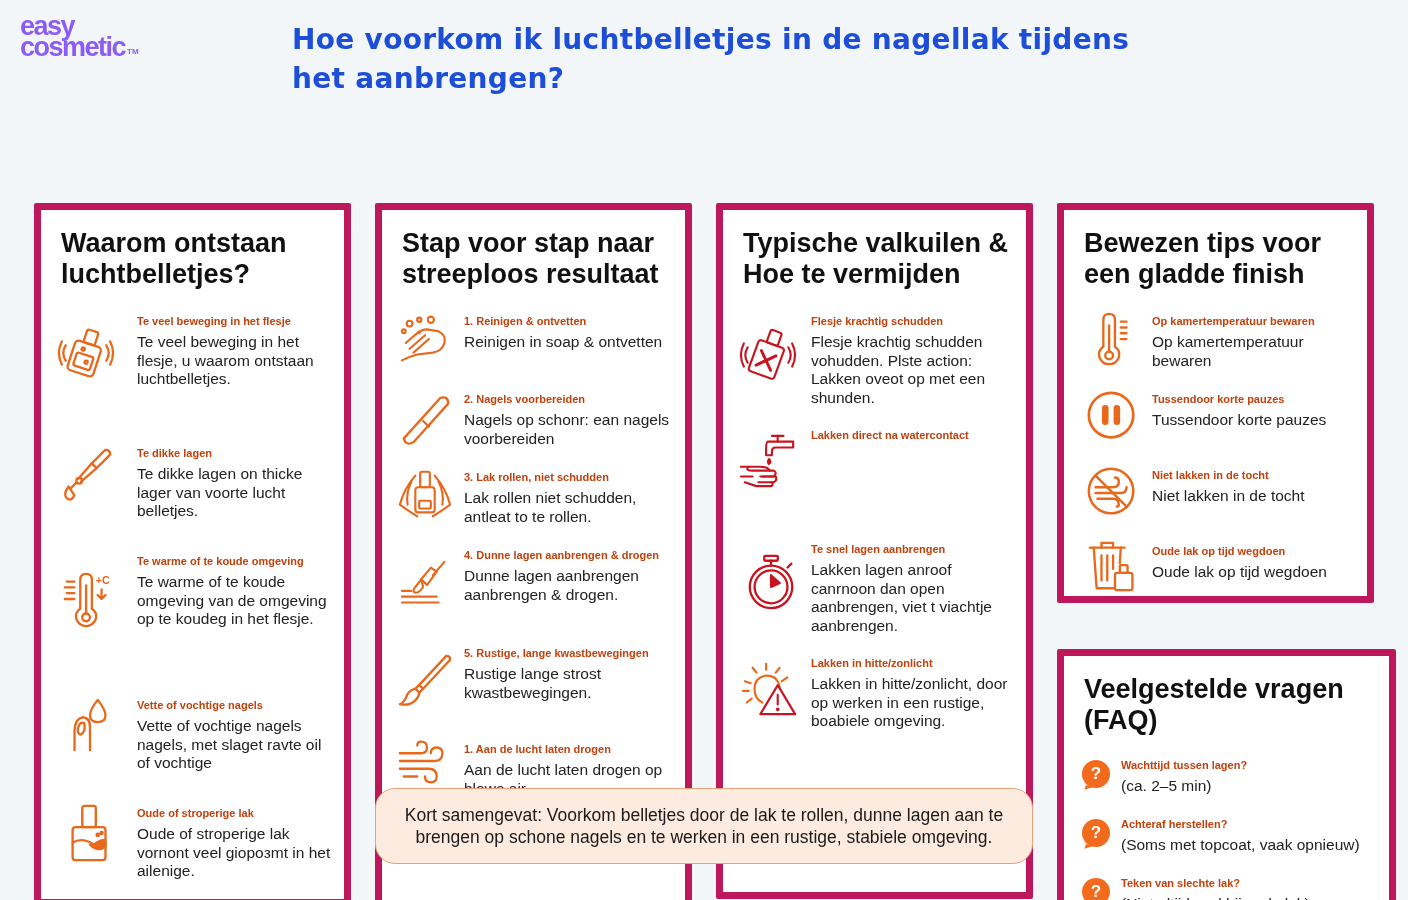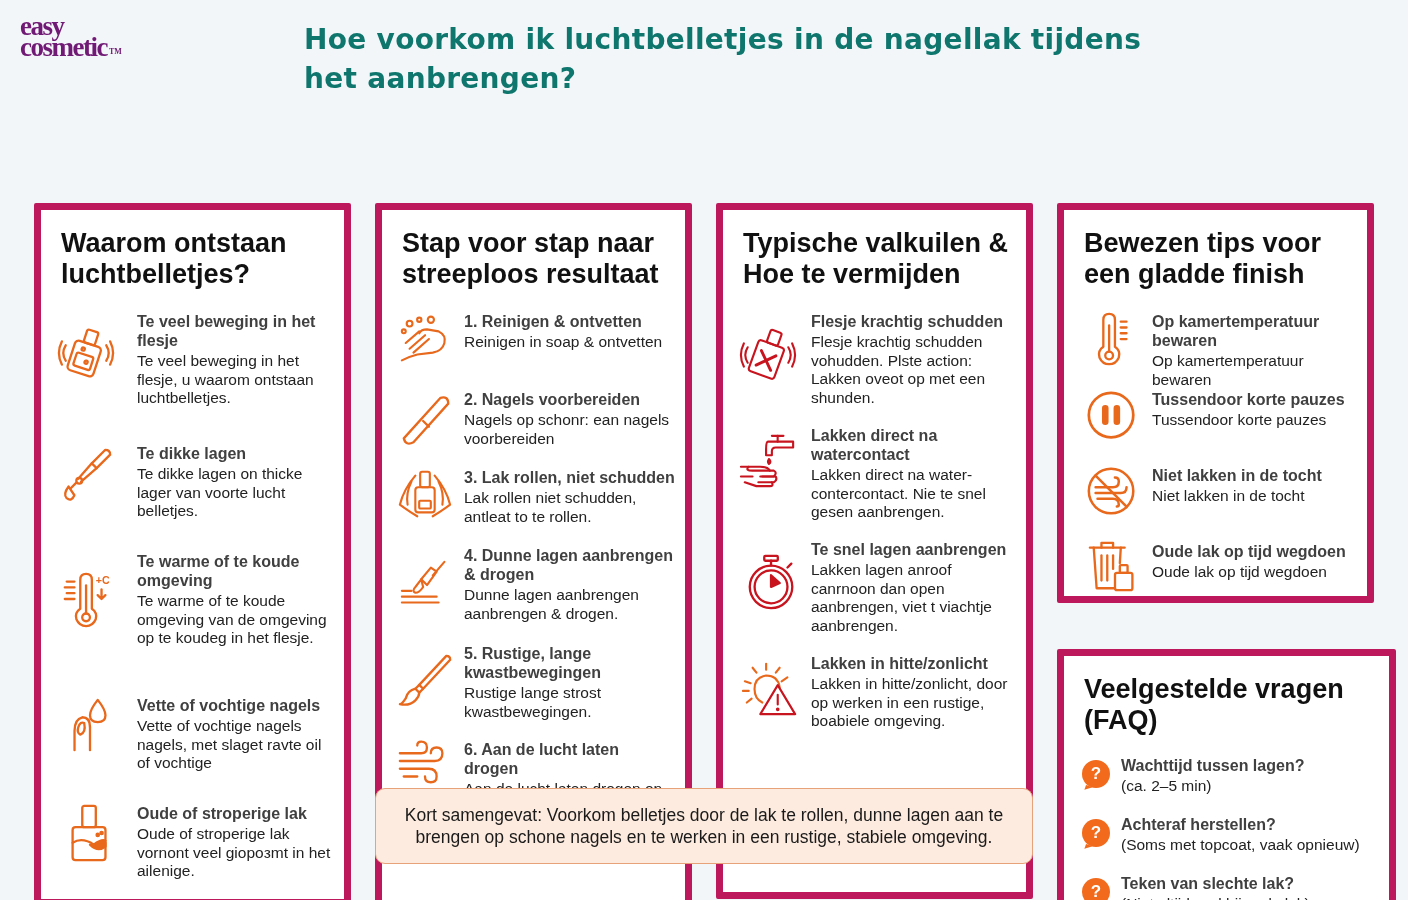--- a/index.html
+++ b/index.html
@@ -5,57 +5,57 @@
   * { box-sizing: border-box; margin: 0; padding: 0; }
   html, body { width: 1408px; height: 900px; overflow: hidden; }
   body {
     background: #f3f6f9;
     font-family: "Liberation Sans", sans-serif;
     color: #111;
     position: relative;
   }
   .logo {
     position: absolute; left: 20px; top: 16px;
-    font-family: Liberation Serif, serif;
+    font-family: Liberation Sans, sans-serif;
     font-weight: bold; line-height: 21px; letter-spacing: -1.5px;
-    color: #701a75;
+    color: #8b5cf6;
   }
   .logo .l1 { font-size: 27px; display: block; }
   .logo .l2 { font-size: 27px; display: block; }
   .logo .tm { font-size: 8px; letter-spacing: 0; vertical-align: top; margin-left: 2px; position: relative; top: 4px; }
   .page-title {
-    position: absolute; left: 304px; top: 20px; width: 900px;
+    position: absolute; left: 292px; top: 20px; width: 900px;
     font-family: "DejaVu Sans", sans-serif; font-weight: bold;
-    font-size: 28px; line-height: 39px; letter-spacing: 0.3px; color: #0f766e;
+    font-size: 28px; line-height: 39px; letter-spacing: 0.3px; color: #1d4ed8;
   }
   .card {
     position: absolute; background: #fff;
     border: 7px solid #be185d; border-radius: 2px; margin-top: 41px;
   }
   .card h2 {
     position: absolute; left: 20px; top: 18px;
     font-size: 27px; line-height: 31px; font-weight: bold; color: #111;
   }
   .item { position: absolute; left: 0; right: 0; }
   .item .icon { position: absolute; width: 58px; height: 58px; }
   .item .icon svg { width: 100%; height: 100%; }
   .item .txt { position: absolute; left: 96px; right: 8px; }
   .item .t {
-    font-size: 16px; font-weight: bold; line-height: 19px; color: #404040;
+    font-size: 11px; font-weight: bold; line-height: 19px; color: #c2410c;
   }
   .item .d {
     font-size: 15.5px; line-height: 18.5px; color: #222; margin-top: 2px;
   }
   .c2 .item .txt { left: 82px; }
   .c3 .item .txt { left: 88px; }
   .c4 .item .txt { left: 88px; }
   .c5 .item .txt { left: 57px; }
   .summary {
     position: absolute; left: 375px; top: 788px; width: 658px; height: 76px;
-    background: #fdebdf; border: 1.5px solid #e8a27a; border-radius: 10px;
+    background: #fdebdf; border: 1.5px solid #e8a27a; border-radius: 20px;
     display: flex; align-items: center; justify-content: center; text-align: center;
     font-size: 17.5px; line-height: 22px; color: #1a1a1a; padding: 0 18px;
   }
   .faq-icon {
     position: absolute; left: 18px; width: 28px; height: 28px;
     background: #f26a1b; border-radius: 50%; color: #fff;
     font-weight: bold; font-size: 17px; text-align: center; line-height: 28px;
   }
   .faq-icon:after {
     content: ""; position: absolute; left: 3px; bottom: -3px;
@@ -255,21 +255,21 @@
   <div class="item" style="top:530px;">
     <span class="icon" style="left:14px; top:-8px;">
       <svg viewBox="0 0 60 60" fill="none" stroke="#e8681c" stroke-width="2.4" stroke-linecap="round" stroke-linejoin="round">
         <path d="M4 30 H40 Q48 30 48 22 Q48 16 42 16 Q36 16 36 22"></path>
           <path d="M4 22 H26 Q32 22 32 16 Q32 10 26 10 Q22 10 22 14"></path>
         <path d="M4 38 H34 Q42 38 42 46 Q42 52 36 52 Q30 52 30 46"></path>
           <path d="M8 46 H22"></path>
       </svg>
     </span>
     <div class="txt">
-      <div class="t">6. Aan de lucht laten drogen</div>
+      <div class="t">1. Aan de lucht laten drogen</div>
       <div class="d">Aan de lucht laten drogen op blowe air.</div>
     </div>
   </div>
 </section>
 
 <section class="card c3" style="left:716px; top:162px; width:317px; height:696px;">
   <h2 style="width:290px;">Typische valkuilen &amp; Hoe te vermijden</h2>
 
   <div class="item" style="top:102px;">
     <span class="icon" style="left:16px; top:14px;">
@@ -300,21 +300,20 @@
         <path d="M31 28 Q29 31 31 33 Q34 31 31 28 Z"></path>
         <path d="M2 36 H22 Q30 36 32 40"></path>
           <path d="M2 46 H14"></path>
           <path d="M10 36 Q6 40 14 40 H36 Q40 42 36 46 H22"></path>
           <path d="M24 46 H38 Q40 50 36 52 H20"></path>
           <path d="M6 52 L18 56 H32 Q36 56 34 52"></path>
       </svg>
     </span>
     <div class="txt">
       <div class="t">Lakken direct na watercontact</div>
-      <div class="d">Lakken direct na water-contercontact. Nie te snel gesen aanbrengen.</div>
     </div>
   </div>
 
   <div class="item" style="top:330px;">
     <span class="icon" style="left:20px; top:14px;">
       <svg viewBox="0 0 60 60" fill="none" stroke="#c8141e" stroke-width="2.4" stroke-linecap="round" stroke-linejoin="round">
         <rect x="22" y="2" width="14" height="5" rx="1"></rect>
           <path d="M29 7 V12"></path>
           <path d="M46 14 L50 10"></path>
         <circle cx="29" cy="34" r="22"></circle>

